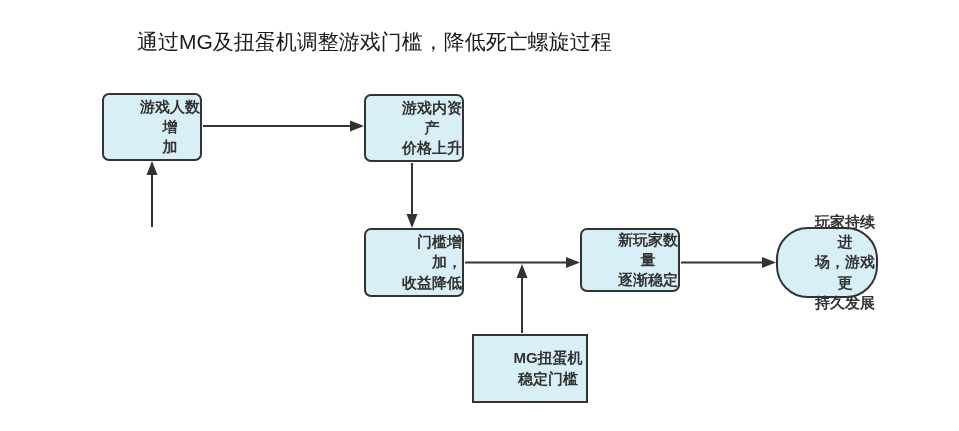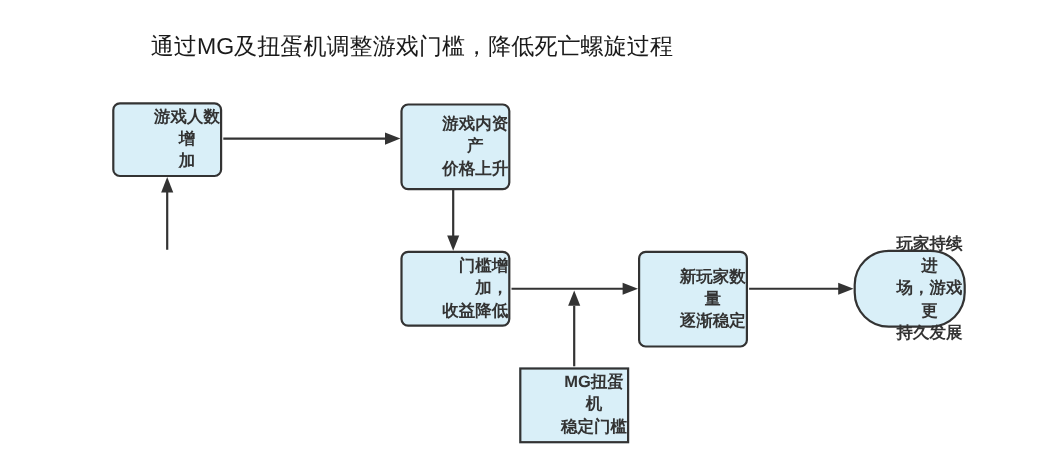--- a/index.html
+++ b/index.html
@@ -33,26 +33,26 @@
     align-items: center;
     justify-content: center;
     text-align: center;
     white-space: pre-line;
     padding-left: 36px;
   }
   .rounded { border-radius: 7px; }
   .square  { border-radius: 0; }
 
   #node-player-increase { left: 58px;  top: 93px;  width: 100px; height: 68px; }
-  #node-asset-price     { left: 320px; top: 94px;  width: 100px; height: 79px; }
+  #node-asset-price     { left: 320px; top: 94px;  width: 100px; height: 68px; }
   #node-money-effect    { left: 58px;  top: 228px; width: 100px; height: 70px; }
   #node-threshold       { left: 320px; top: 228px; width: 100px; height: 69px; text-align: right; }
-  #node-new-players     { left: 536px; top: 228px; width: 100px; height: 88px; }
+  #node-new-players     { left: 536px; top: 228px; width: 100px; height: 64px; }
   #node-sustain         { left: 732px; top: 227px; width: 102px; height: 71px; border-radius: 32px; }
-  #node-mg-gacha        { left: 428px; top: 334px; width: 100px; height: 69px; }
+  #node-mg-gacha        { left: 428px; top: 334px; width: 116px; height: 69px; }
 
   .arrow-layer {
     position: absolute;
     left: 0; top: 0;
     width: 959px; height: 431px;
     pointer-events: none;
   }
 </style>
 </head>
 <body>

